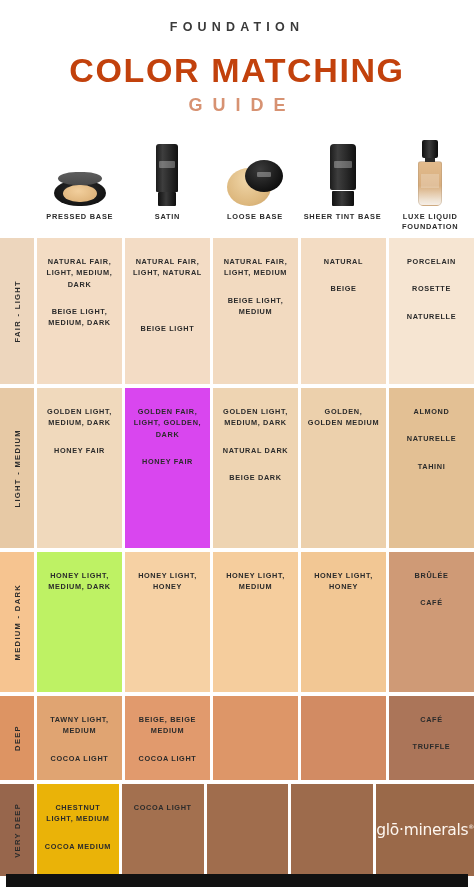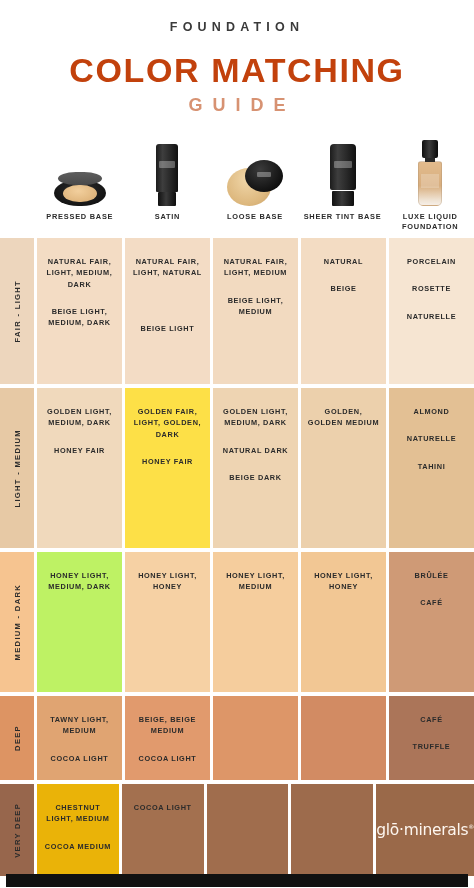--- a/index.html
+++ b/index.html
@@ -271,21 +271,21 @@
         </div>
       </div>
       <div class="trow" style="height: 160px;">
         <div class="rowlabel" style="background: rgb(231, 201, 165);">
           <span>Light - Medium</span>
         </div>
         <div class="cell" style="background: rgb(240, 217, 188);">
           <div class="grp">Golden Light, Medium, Dark</div>
           <div class="grp">Honey Fair</div>
         </div>
-        <div class="cell" style="background: #fde047;">
+        <div class="cell" style="background: #d946ef;">
           <div class="grp">Golden Fair, Light, Golden, Dark</div>
           <div class="grp">Honey Fair</div>
         </div>
         <div class="cell" style="background: rgb(238, 212, 178);">
           <div class="grp">Golden Light, Medium, Dark</div>
           <div class="grp">Natural Dark</div>
           <div class="grp">Beige Dark</div>
         </div>
         <div class="cell" style="background: rgb(236, 208, 172);">
           <div class="grp">Golden, Golden Medium</div>

